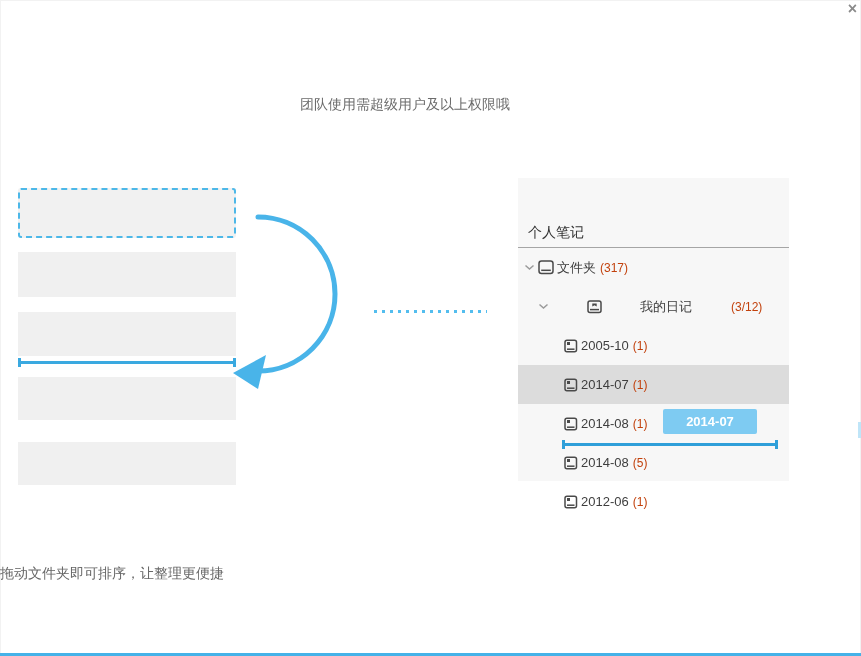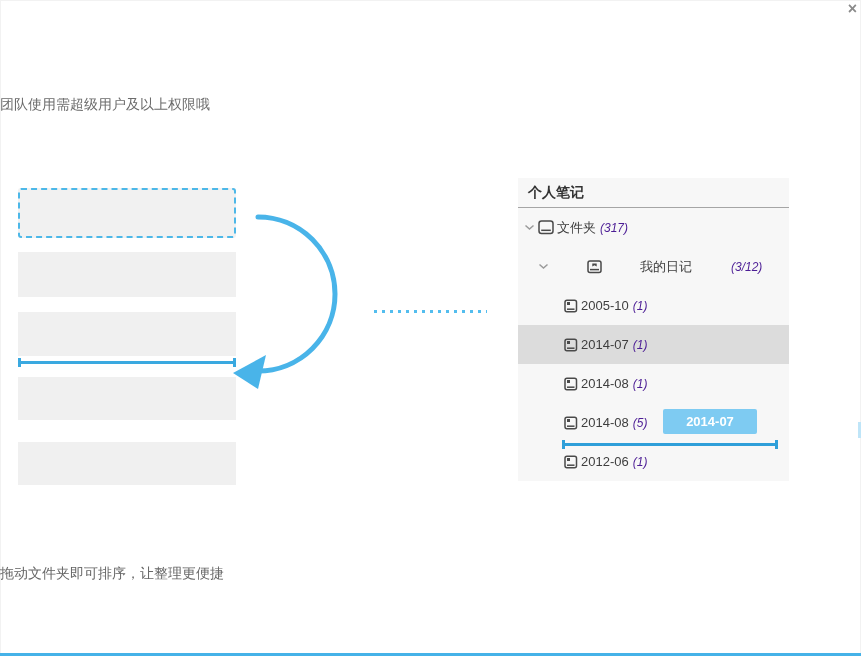--- a/index.html
+++ b/index.html
@@ -10,21 +10,21 @@
   }
   .close{
     position:absolute;top:0px;right:4px;font-size:16px;font-weight:bold;
     color:#8a8a8a;cursor:pointer;line-height:18px;
   }
   .title{
     position:absolute;top:46px;left:0;width:810px;margin:0;text-align:center;
     font-size:24px;font-weight:bold;color:#404040;letter-spacing:1.5px;
   }
   .subtitle{
-    position:absolute;top:96px;left:0;width:810px;margin:0;text-align:left;
+    position:absolute;top:96px;left:0;width:810px;margin:0;text-align:center;
     font-size:14px;color:#6b6b6b;
   }
   .caption{
     position:absolute;top:565px;left:0;width:861px;margin:0;text-align:left;
     font-size:14px;color:#666666;
   }
   
   .bar{position:absolute;left:18px;width:218px;background:#f0f0f0;}
   .bar.dashed{
     top:188px;height:46px;background:#f1f1f1;
@@ -52,29 +52,29 @@
   }
   .bottom-accent{
     position:absolute;left:0;bottom:0;width:100%;height:3px;background:#45b2e8;
   }
   
   .panel{
     position:absolute;left:518px;top:178px;width:271px;height:303px;
     background:#f7f7f7;
   }
   .panel-header{
-    height:29px;line-height:29px;padding-left:10px;font-size:14px;font-weight:bold;
-    color:#333333;border-bottom:1px solid #a5a5a5;
+    height:29px;line-height:29px;padding-left:10px;font-size:14px;font-weight:normal;
+    color:#333333;border-bottom:1px solid #a5a5a5;margin-top:40px;
   }
   .row{
     height:39px;display:flex;align-items:center;font-size:13px;color:#3e3e3e;
     box-sizing:border-box;cursor:pointer;
   }
   .row .lbl{font-weight:normal;color:#3e3e3e;margin-left:3px;white-space:nowrap;}
-  .row .cnt{font-size:12px;color:#4c1d95;margin-left:4px;white-space:nowrap;font-style:italic;}
+  .row .cnt{font-size:12px;color:#c2410c;margin-left:4px;white-space:nowrap;}
   .row .chev{display:inline-flex;margin-right:3px;}
   .row .nicon{display:inline-flex;}
   .lvl1{padding-left:6px;}
   .lvl2{padding-left:20px;gap:35px;}
   .lvl3{padding-left:46px;}
   .row.highlight{background:#dcdcdc;}
   .drag-badge{
     position:absolute;left:145px;top:231px;width:94px;height:25px;line-height:25px;
     background:#7ecbf2;color:#ffffff;font-size:13px;font-weight:bold;
     text-align:center;border-radius:2px;

